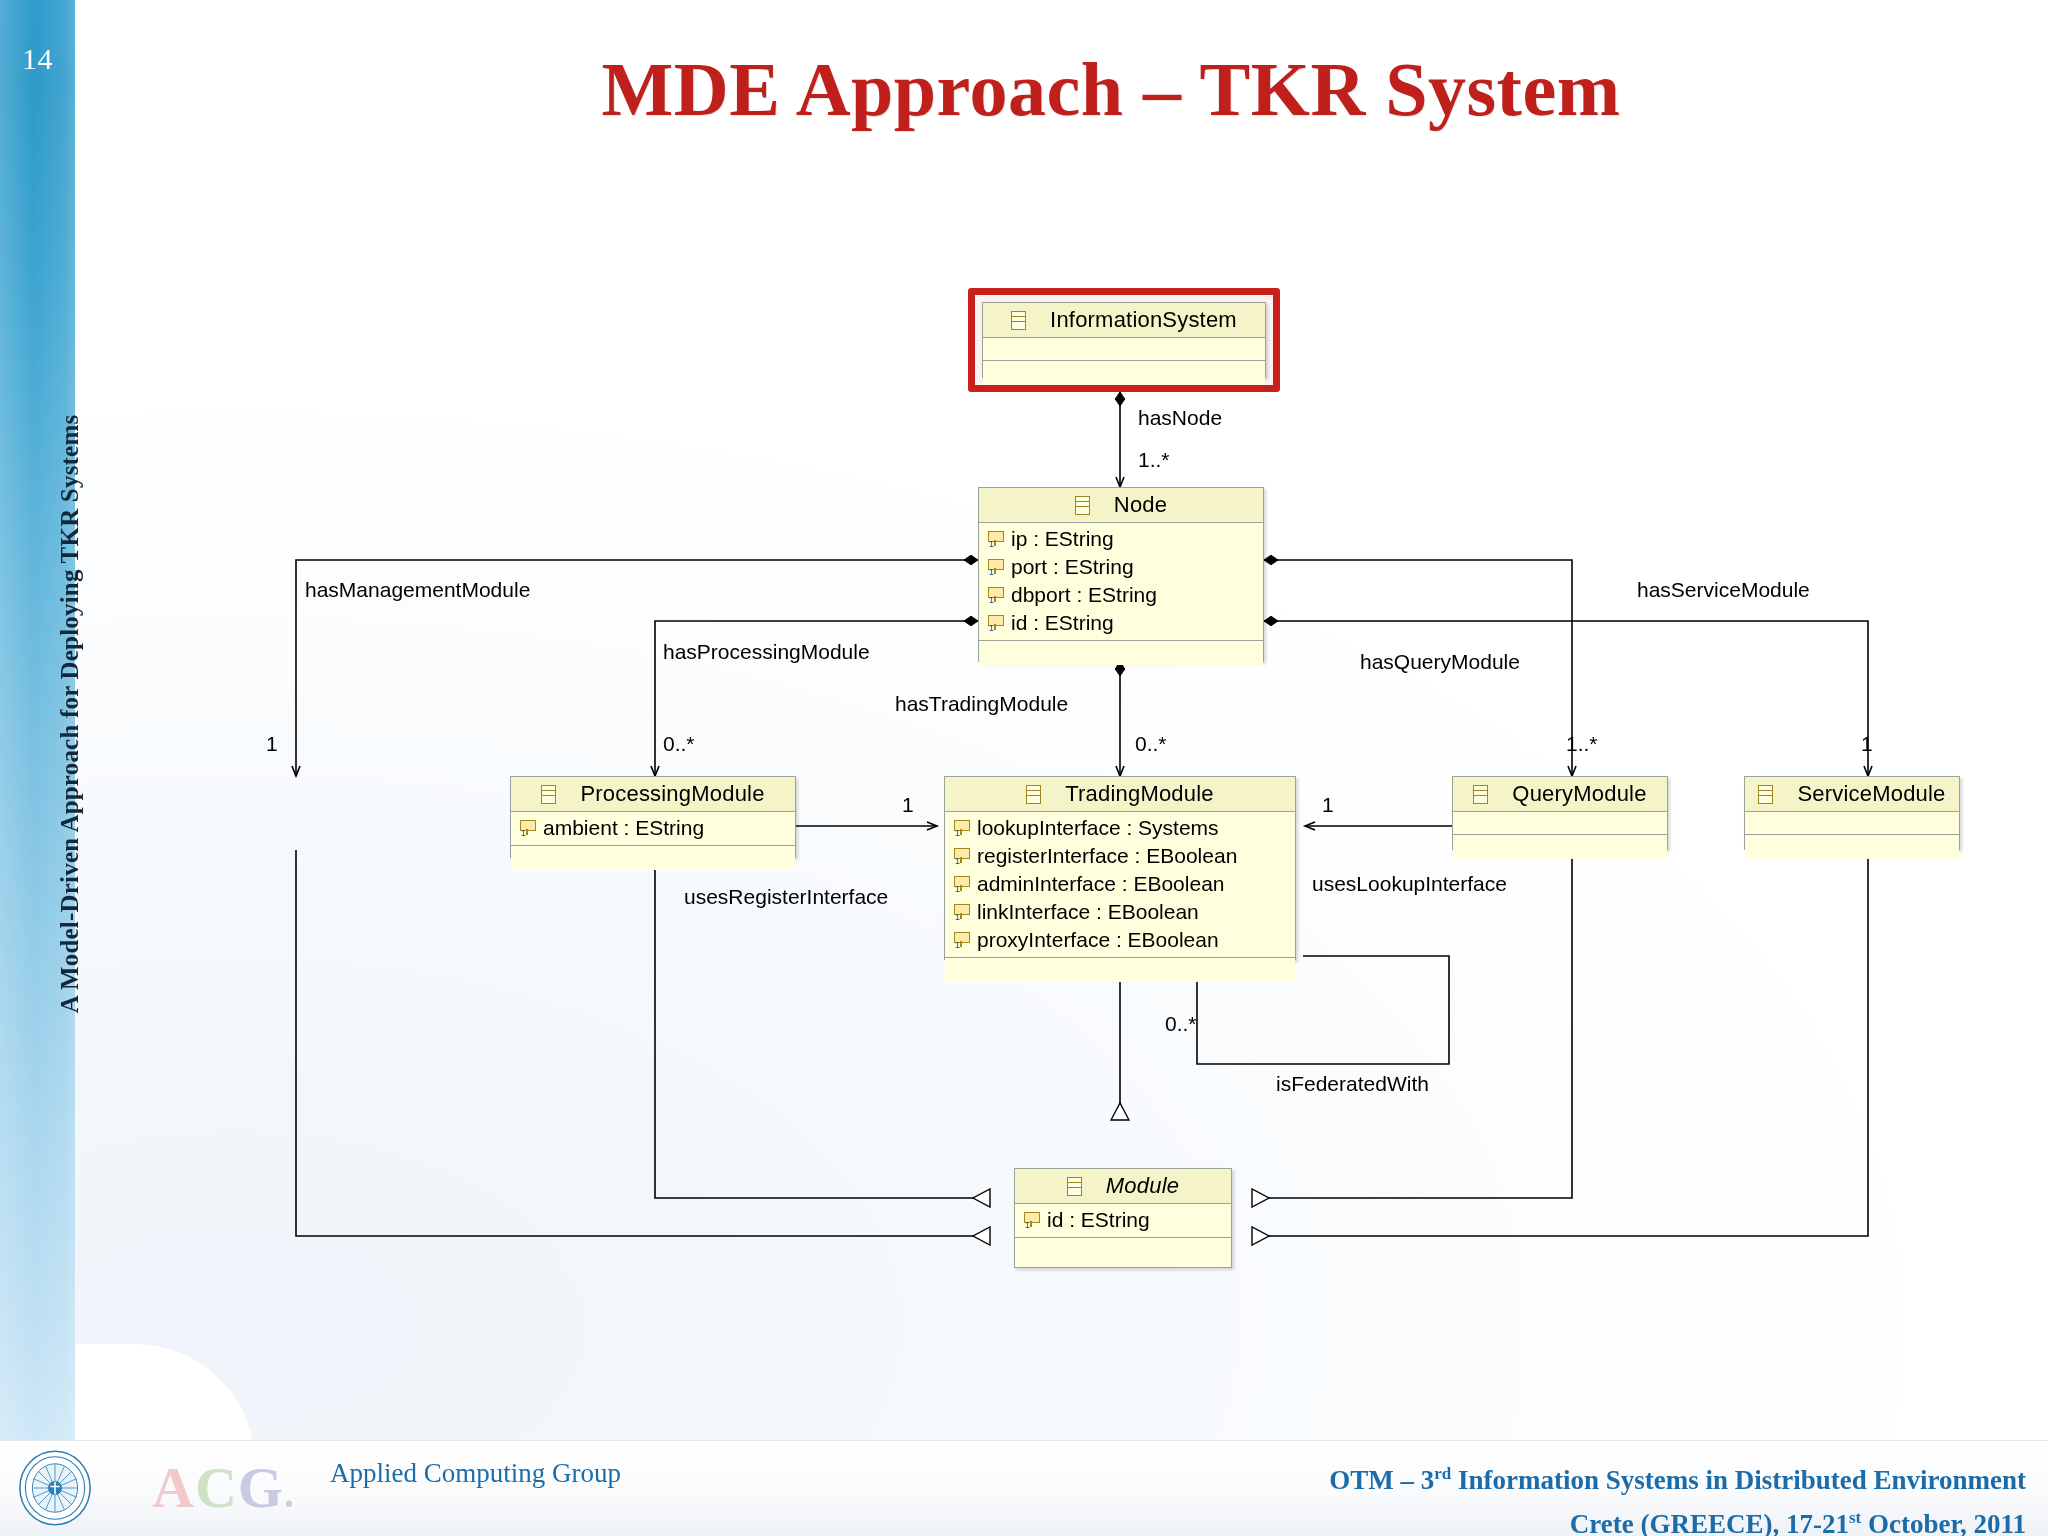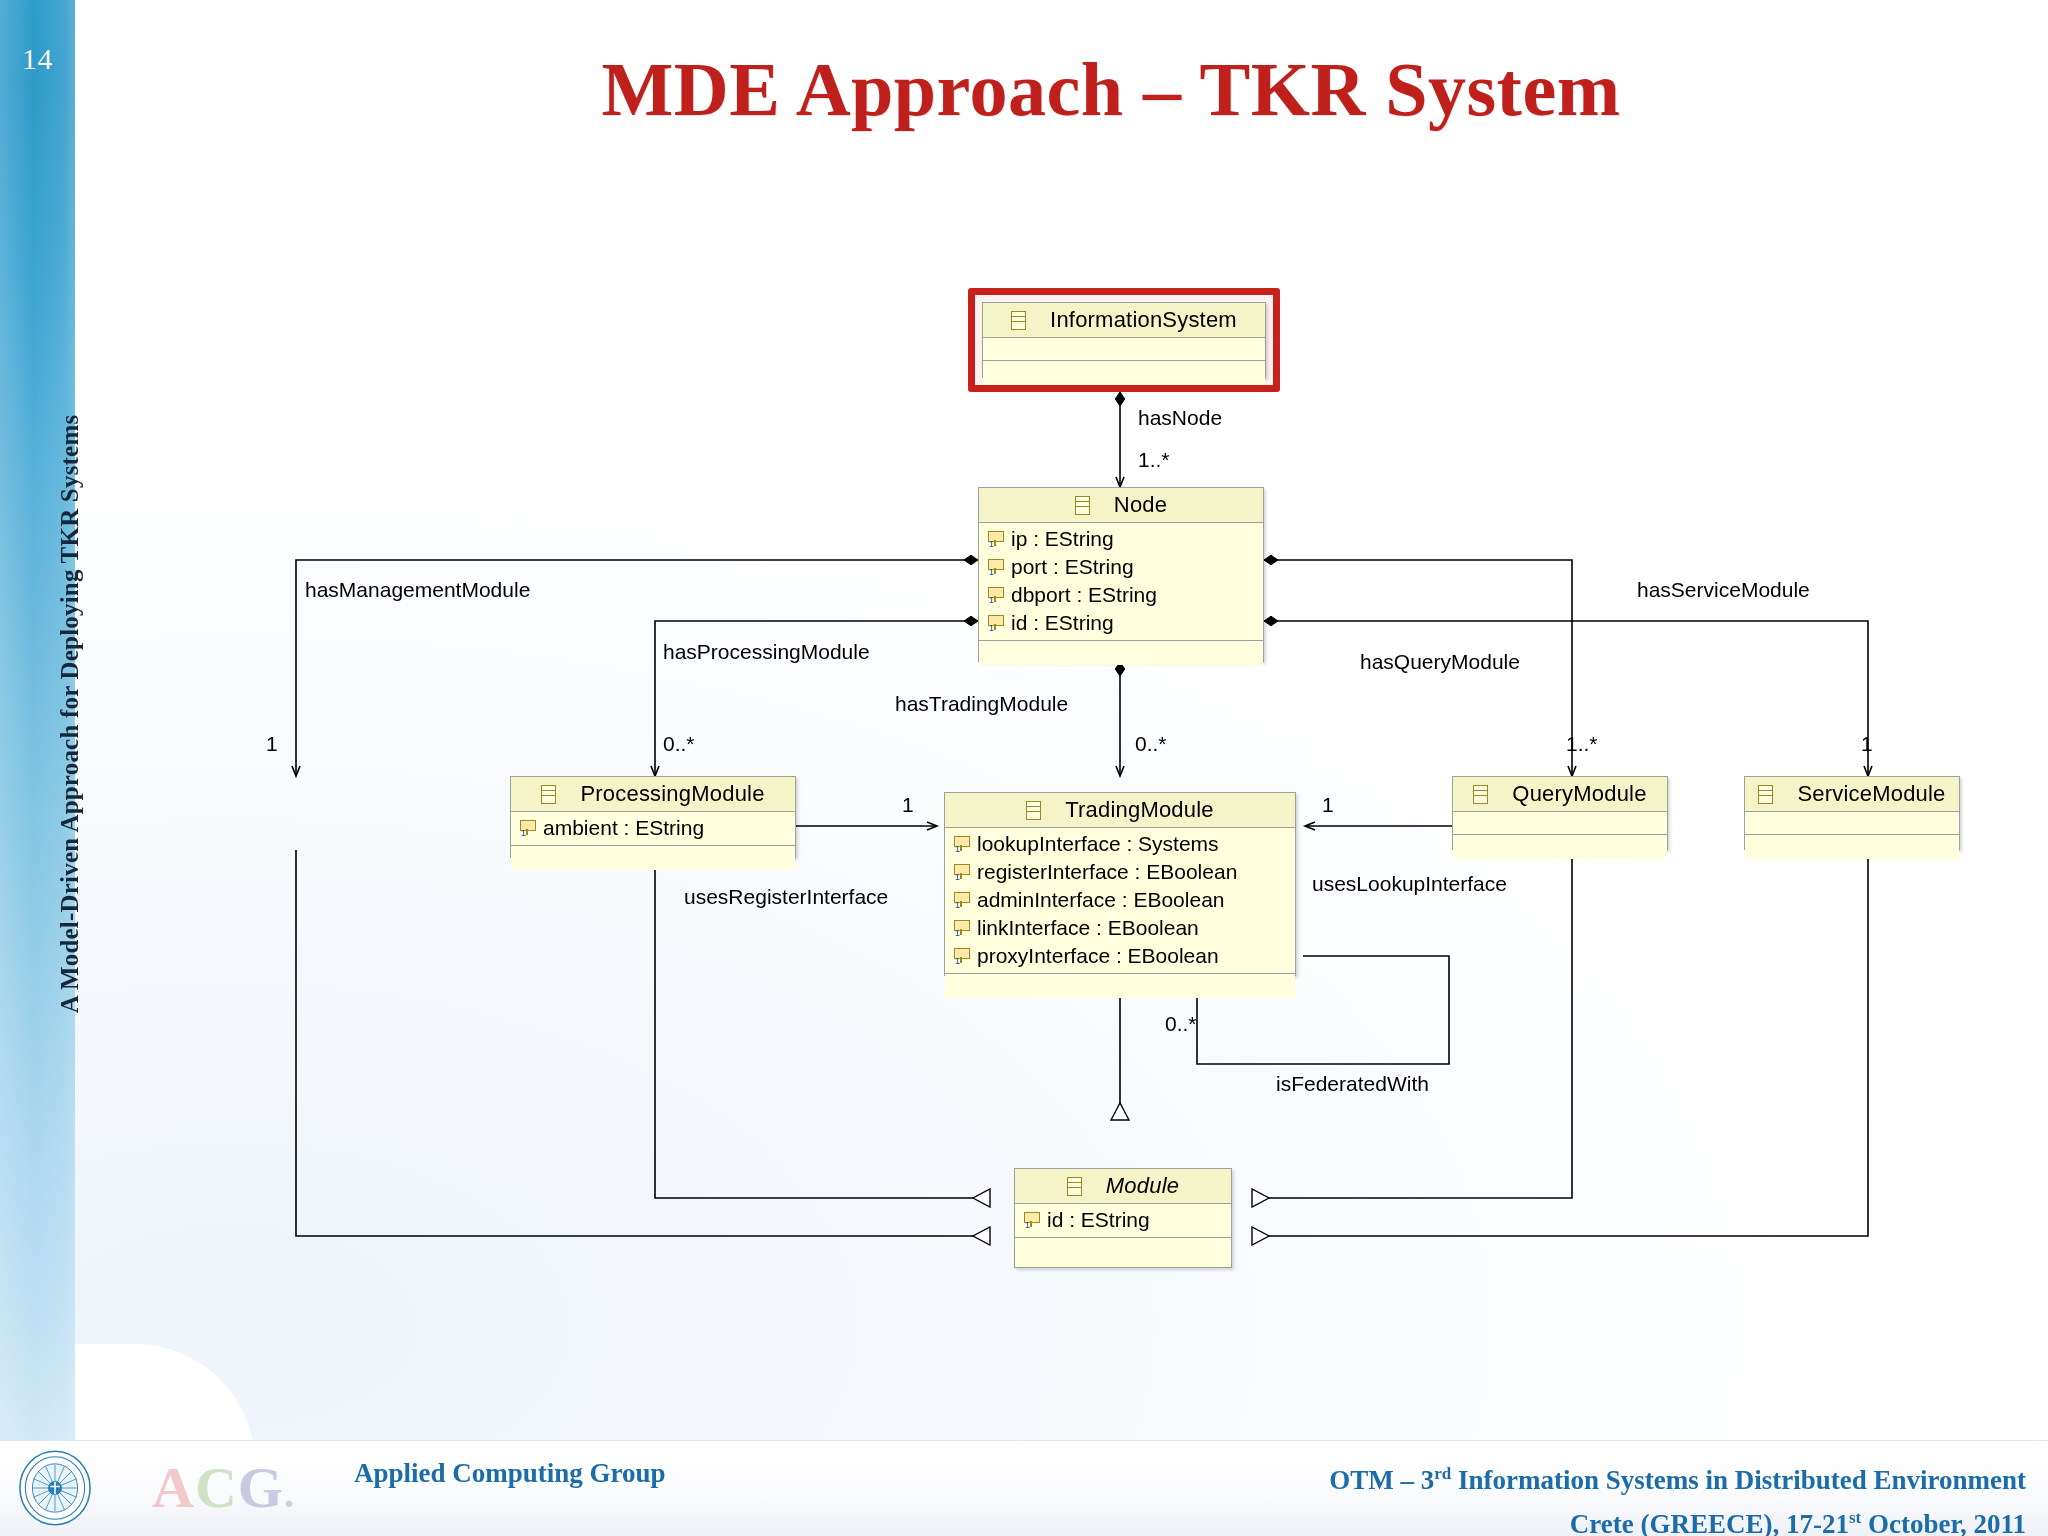--- a/index.html
+++ b/index.html
@@ -181,22 +181,22 @@
     line-height:62px;
   }
   .acg .a{color:#f2c9cb;}
   .acg .c{color:#cfe2c6;}
   .acg .g{color:#c9c9e4;}
   .acg .dot{color:#cfcfcf;font-size:40px;}
   .f-left{
     position:absolute;left:330px;top:14px;
     color:#1b6ca8;
     font-family:"Liberation Serif", serif;
-    font-weight:bold;
-    font-size:27px;line-height:37px;margin-left:24px;
+    font-weight:normal;
+    font-size:27px;line-height:37px;
   }
   .f-right{
     position:absolute;right:22px;top:14px;
     text-align:right;
     color:#1b6ca8;
     font-family:"Liberation Serif", serif;
     font-weight:bold;
     font-size:27px;line-height:37px;
   }
   .f-right sup,.f-left sup{font-size:17px;}
@@ -323,21 +323,21 @@
               <i></i>
               <b></b>
               <s>1</s>
             </span>
           <span>ambient : EString</span>
         </div>
       </div>
       <div class="ops"></div>
     </div>
 
-    <div class="uml" style="left:944px;top:776px;width:352px;height:184px;margin-top:16px;">
+    <div class="uml" style="left:944px;top:776px;width:352px;height:184px;">
       <div class="hdr">
         <span class="ico-class"></span>
         <span class="cname">TradingModule</span>
       </div>
       <div class="attrs">
         <div class="attr">
           <span class="ico-attr">
               <i></i>
               <b></b>
               <s>1</s>

